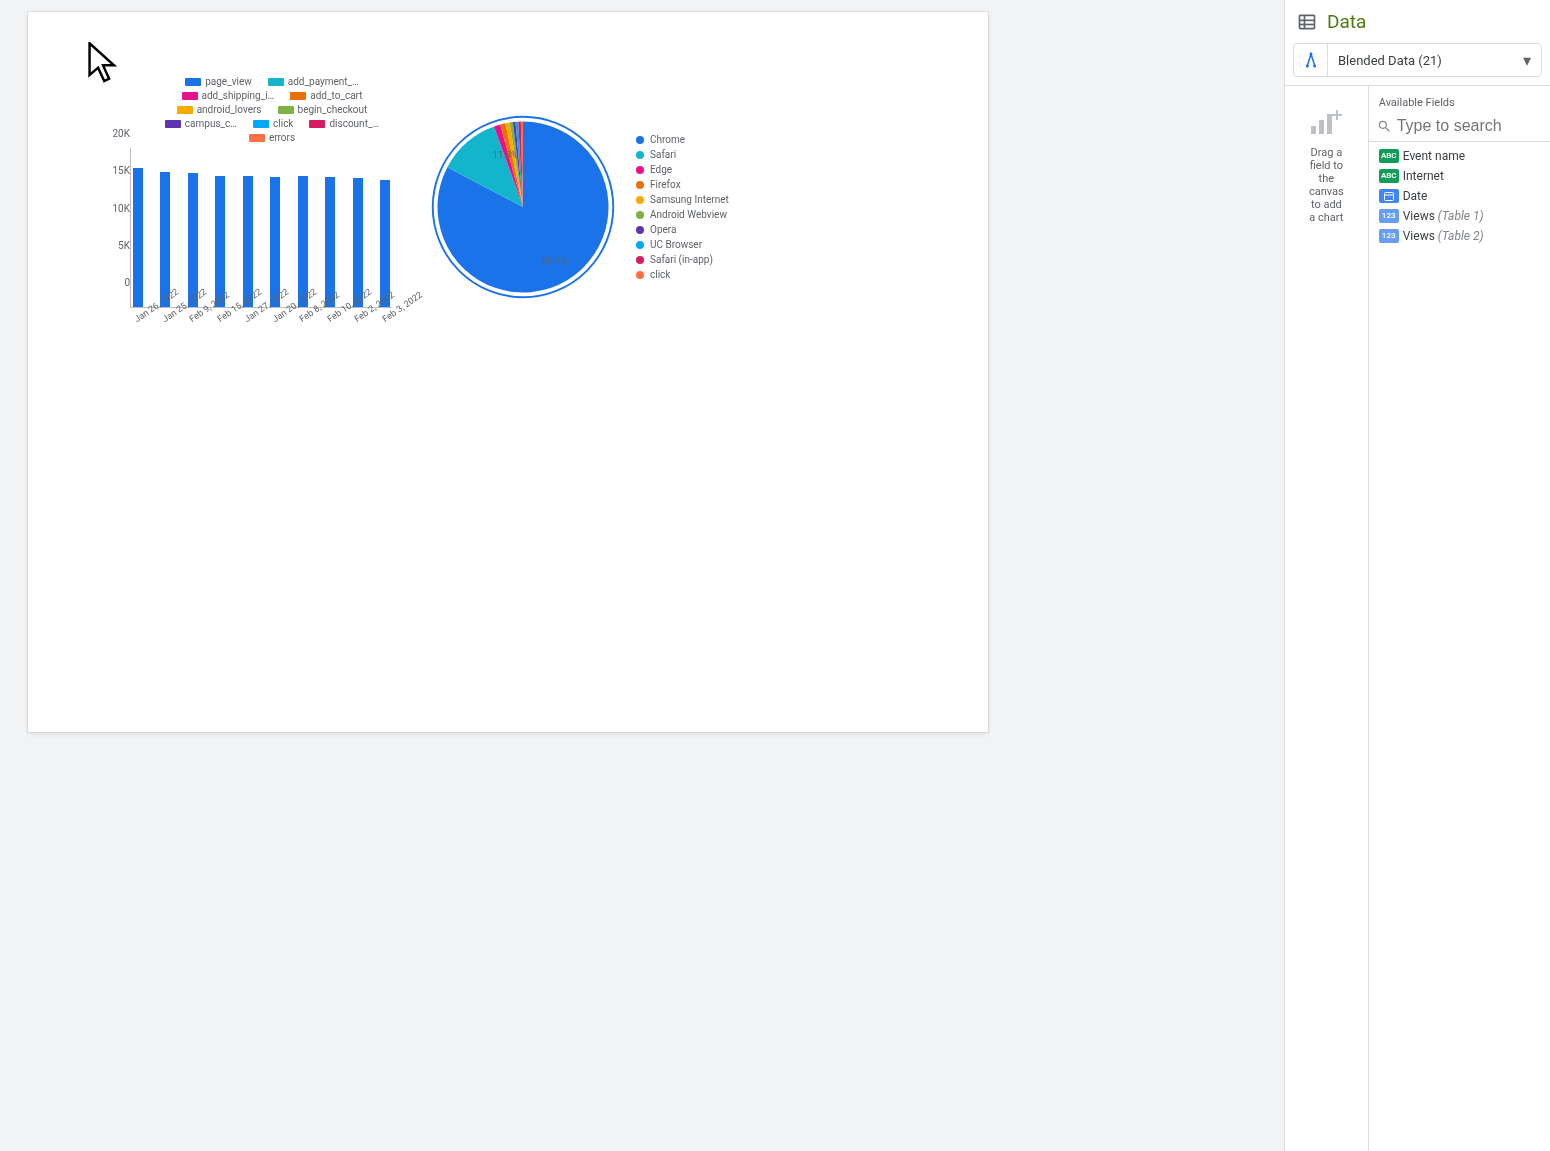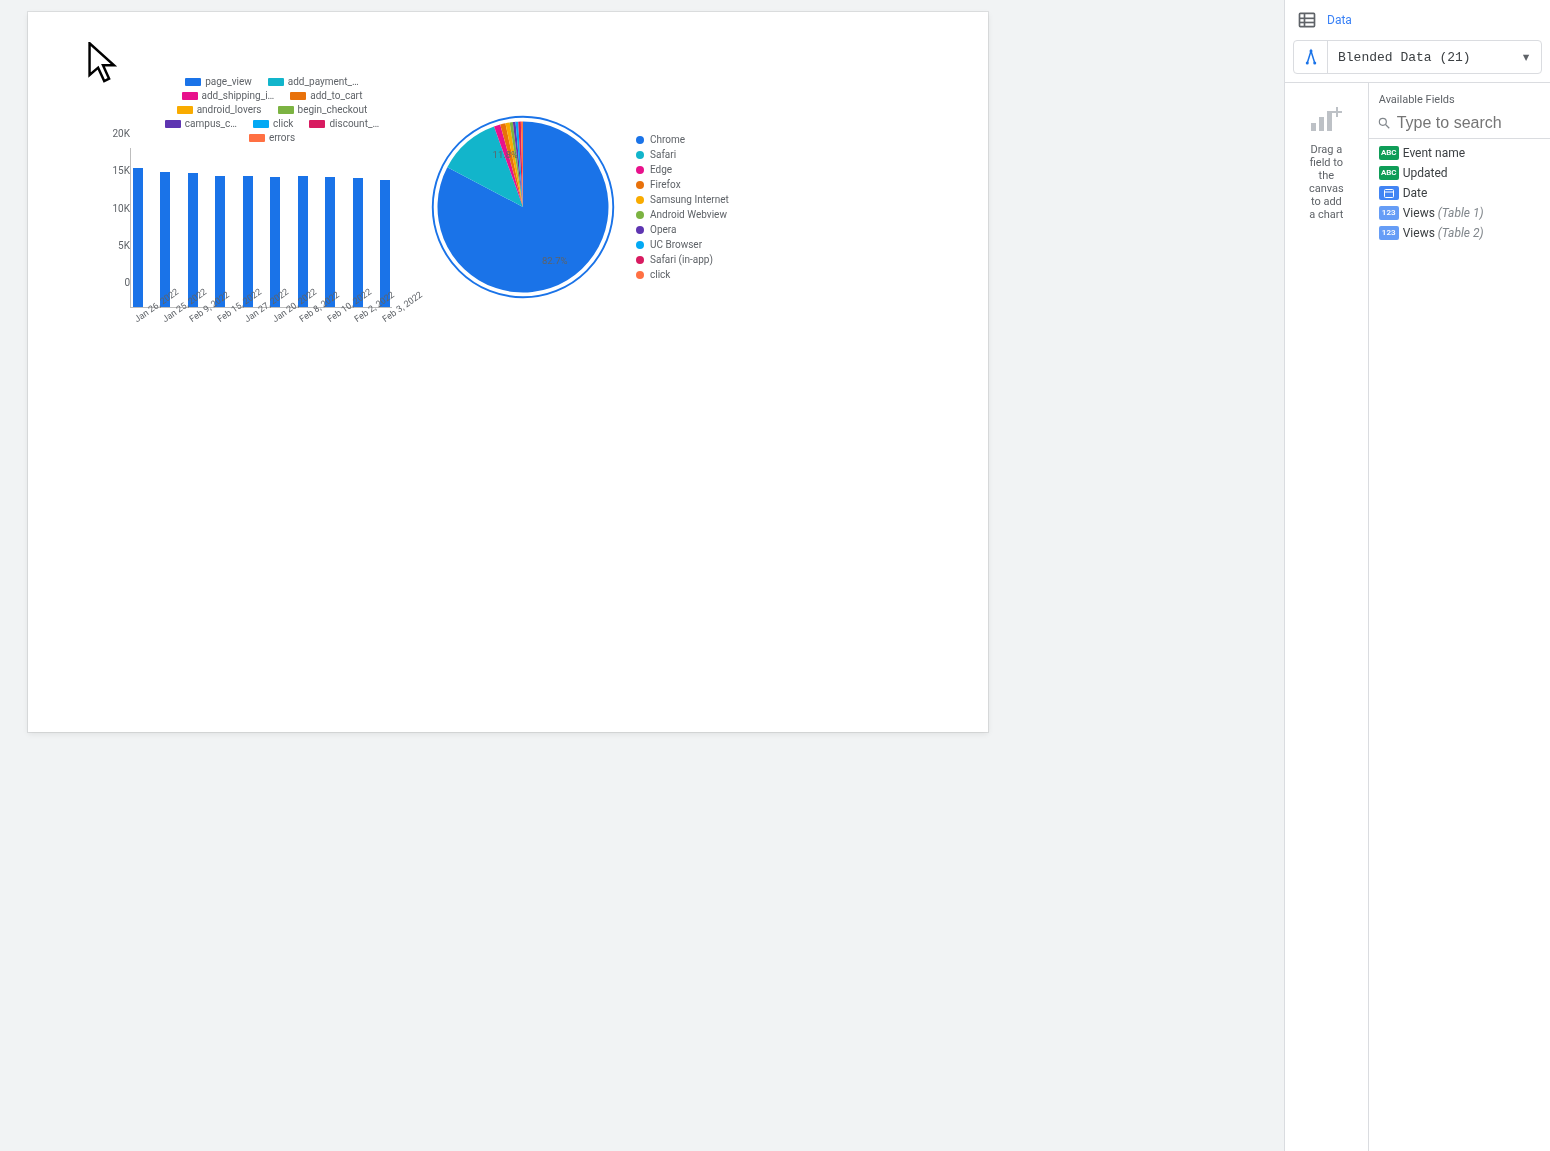--- a/index.html
+++ b/index.html
@@ -74,28 +74,27 @@
   
   .side-panel {
     width: 266px;
     background:#fff;
     border-left:1px solid #dadce0;
     display:flex; flex-direction:column;
   }
   .panel-header{
     display:flex; align-items:center; gap:10px;
     padding:10px 12px;
-    font-size:12px; color:#3b82f6;
+    font-size:19px; color:#4d7c0f;
   }
   .ds-row{
     display:flex; align-items:center; gap:0;
     margin:0 8px 8px 8px;
     border:1px solid #dadce0; border-radius:4px;
     height:34px;
-    font-family:Liberation Mono, monospace;
   }
   .ds-icon-box{width:34px; display:flex; justify-content:center; align-items:center; border-right:1px solid #dadce0; height:100%;}
   .ds-name{flex:1; padding:0 10px; font-size:13px; color:#3c4043;}
   .ds-caret{padding:0 10px; color:#5f6368;}
   .panel-body{
     display:flex;
     border-top:1px solid #dadce0;
     flex:1; min-height:0;
   }
   .drop-zone{
@@ -324,21 +323,21 @@
             </svg>
           <input placeholder="Type to search" style="">
         </div>
         <div class="field-list" id="field-list">
             <div class="field">
               <span class="badge abc">ABC</span>
               <span>Event name</span>
             </div>
             <div class="field">
               <span class="badge abc">ABC</span>
-              <span>Updated</span>
+              <span>Internet</span>
             </div>
             <div class="field">
               <span class="badge date">
                 <svg width="12" height="12" viewBox="0 0 24 24">
                   <rect x="3" y="5" width="18" height="16" rx="2" fill="none" stroke="#fff" stroke-width="2"></rect>
                   <line x1="3" y1="10" x2="21" y2="10" stroke="#fff" stroke-width="2"></line>
                 </svg>
               </span>
               <span>Date</span>
             </div>

